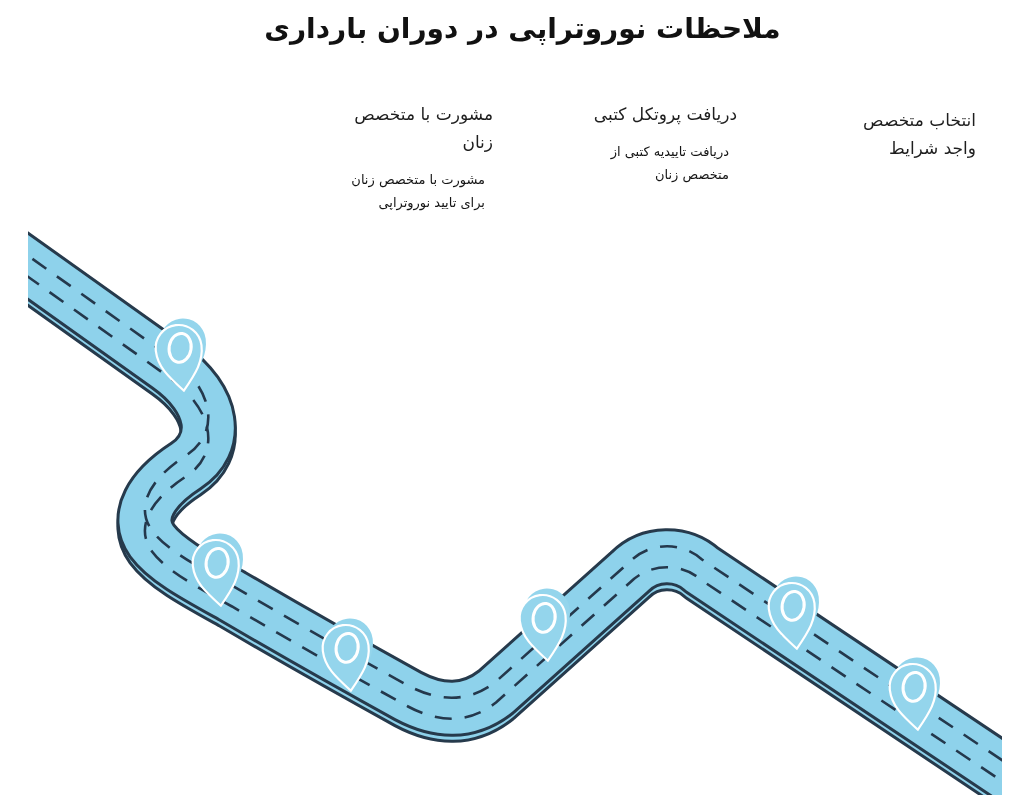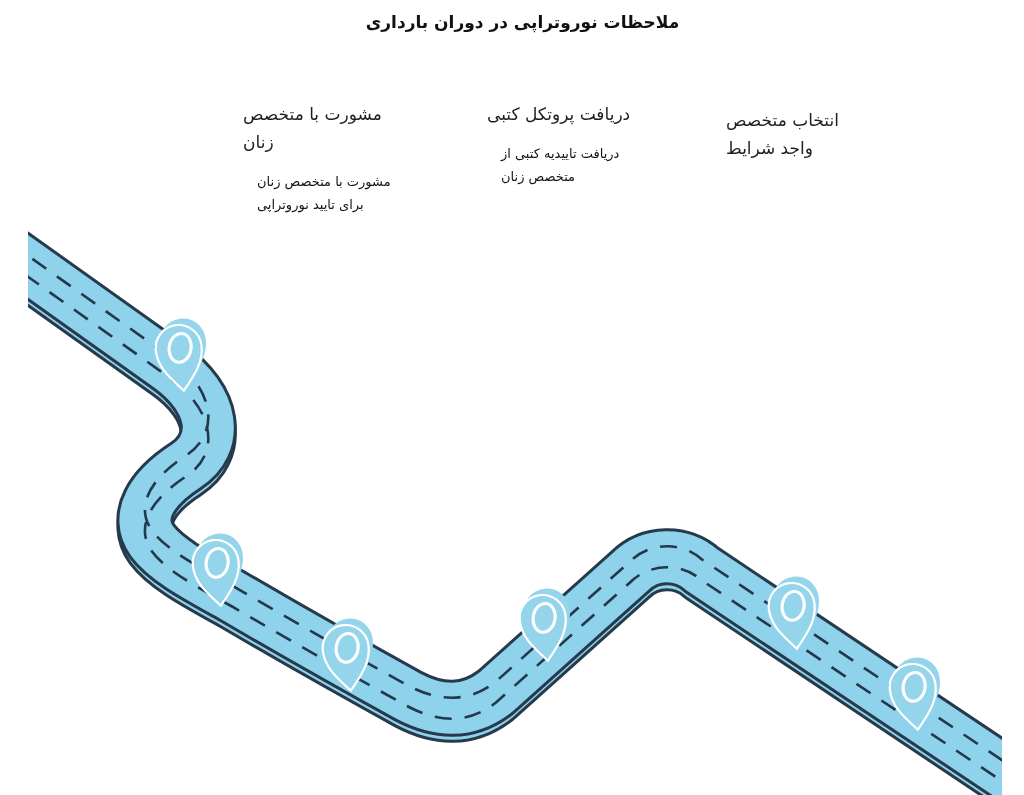--- a/index.html
+++ b/index.html
@@ -22,43 +22,43 @@
     margin:0 auto;
     background:var(--color-background);
     overflow:hidden;
   }
   .page-title{
     position:absolute;
     top:12px;left:0;right:0;
     padding-left:21px;
     text-align:center;
     direction:rtl;
-    font-size:17px;
+    font-size:28px;
     font-weight:bold;
     color:var(--color-title_text);
   }
   .step{
     position:absolute;
     width:250px;
-    text-align:left;
+    text-align:right;
     direction:rtl;
   }
   .step h3{
     font-size:17px;
     font-weight:400;
     line-height:1.65;
     color:var(--color-heading_text);
     margin:0 0 12px 0;
     white-space:pre-line;
   }
   .step p{
     font-size:13px;
     line-height:1.8;
     color:var(--color-body_text);
-    margin:14px;
+    margin:8px;
     white-space:pre-line;
   }
   .step-1{left:726px;top:106px;}
   .step-2{left:487px;top:100px;}
   .step-3{left:243px;top:100px;}
   .step-4{left:720px;top:262px;}
   .step-5{left:485px;top:264px;}
   .step-6{left:241px;top:262px;}
 
   .road-svg{

